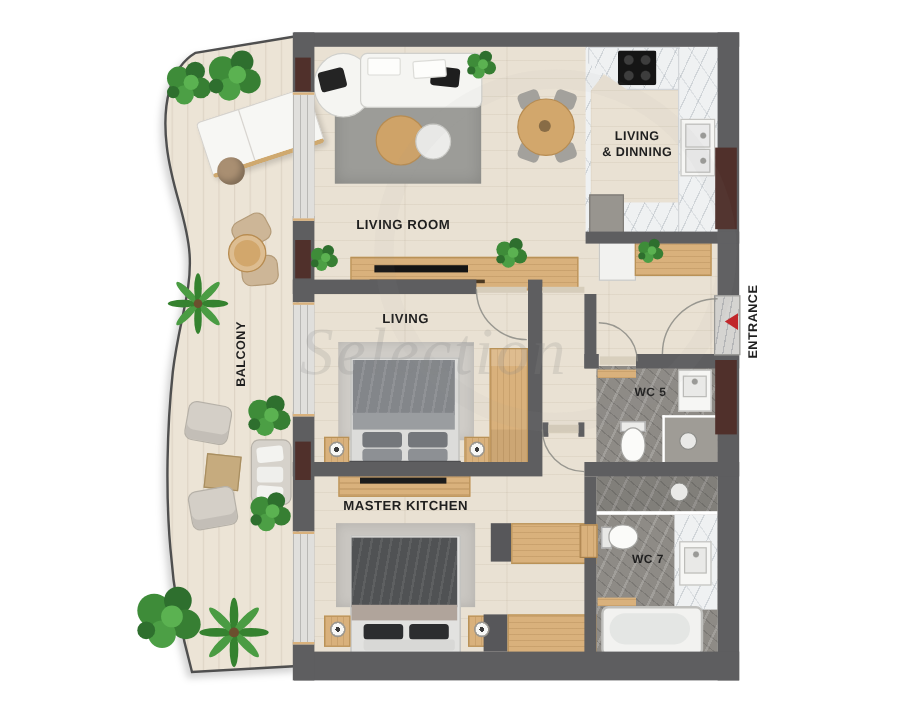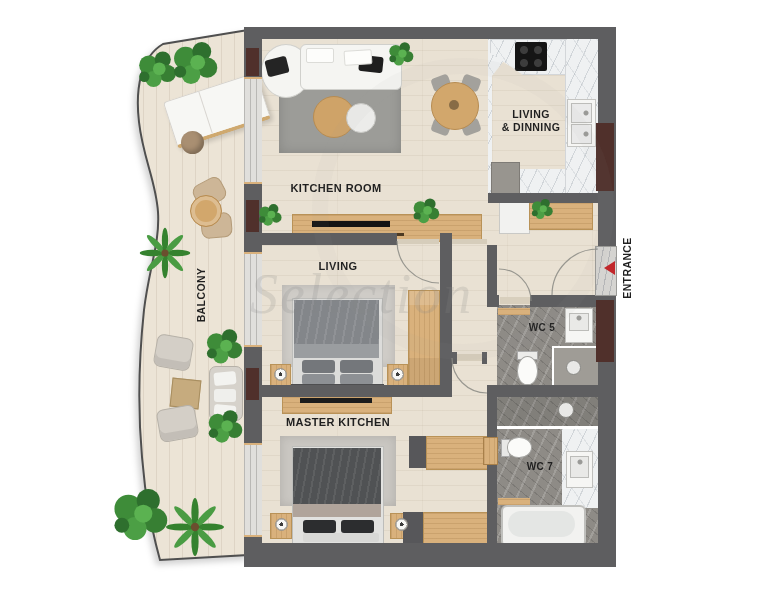--- a/index.html
+++ b/index.html
@@ -241,21 +241,21 @@
     <use href="#plantSym" x="256" y="202" width="28" height="28"></use>
     <use href="#plantSym" x="410" y="196" width="32" height="32"></use>
     <use href="#plantSym" x="529" y="197" width="26" height="26"></use>
     <use href="#palmSym" x="136" y="226" width="58" height="54"></use>
     <use href="#plantSym" x="202" y="324" width="44" height="48"></use>
     <use href="#plantSym" x="204" y="406" width="42" height="44"></use>
     <use href="#plantSym" x="106" y="484" width="68" height="66"></use>
     <use href="#palmSym" x="162" y="496" width="66" height="62"></use>
   </svg>
 
-  <div class="lbl" style="left:336px;top:189px">KITCHEN ROOM</div>
+  <div class="lbl" style="left:336px;top:189px">LIVING ROOM</div>
   <div class="lbl" style="left:531px;top:121px;font-size:10.5px">
     <div>LIVING</div>
     <div>&amp; DINNING</div>
   </div>
   <div class="lbl" style="left:338px;top:267px">LIVING</div>
   <div class="lbl" style="left:338px;top:423px">MASTER KITCHEN</div>
   <div class="lbl small" style="left:542px;top:328px">WC 5</div>
   <div class="lbl small" style="left:540px;top:467px">WC 7</div>
   <div class="lbl v" style="left:202px;top:295px;font-size:10.5px">BALCONY</div>
   <div class="lbl v" style="left:628px;top:268px;font-size:10.5px">ENTRANCE</div>

